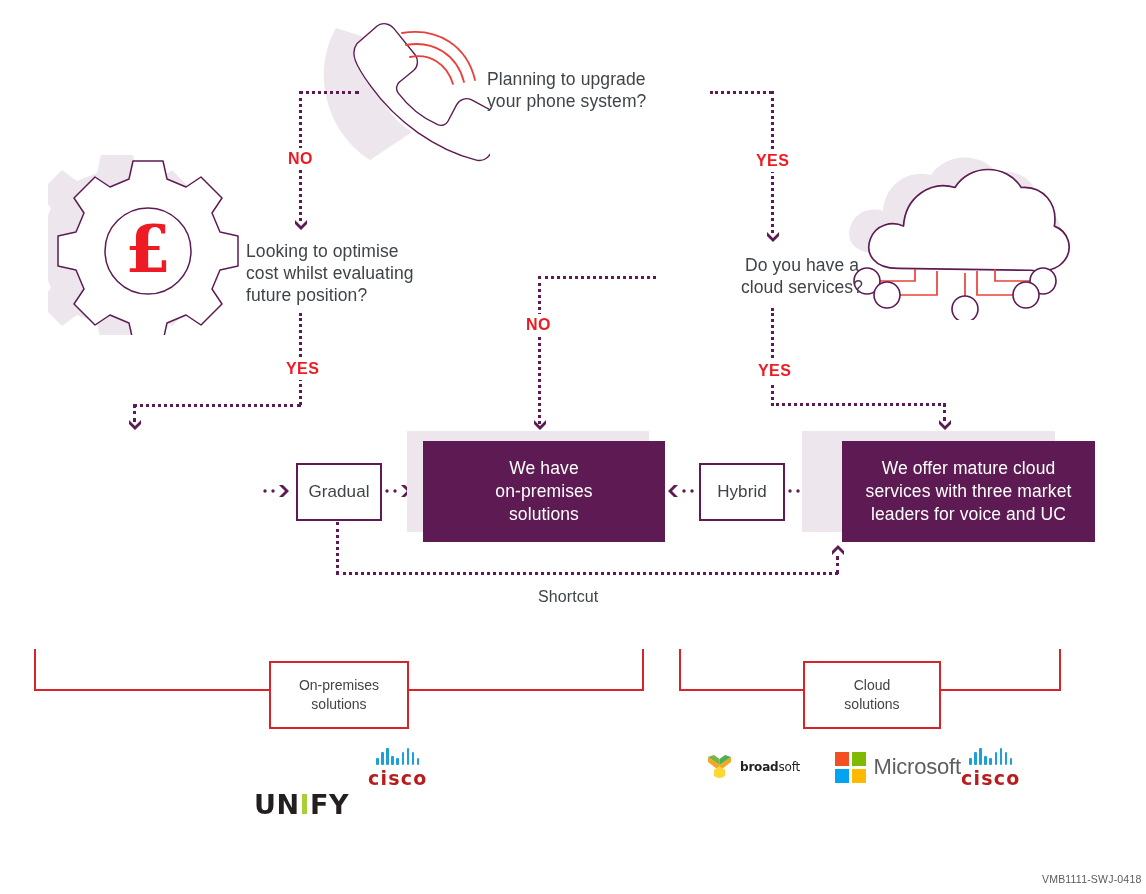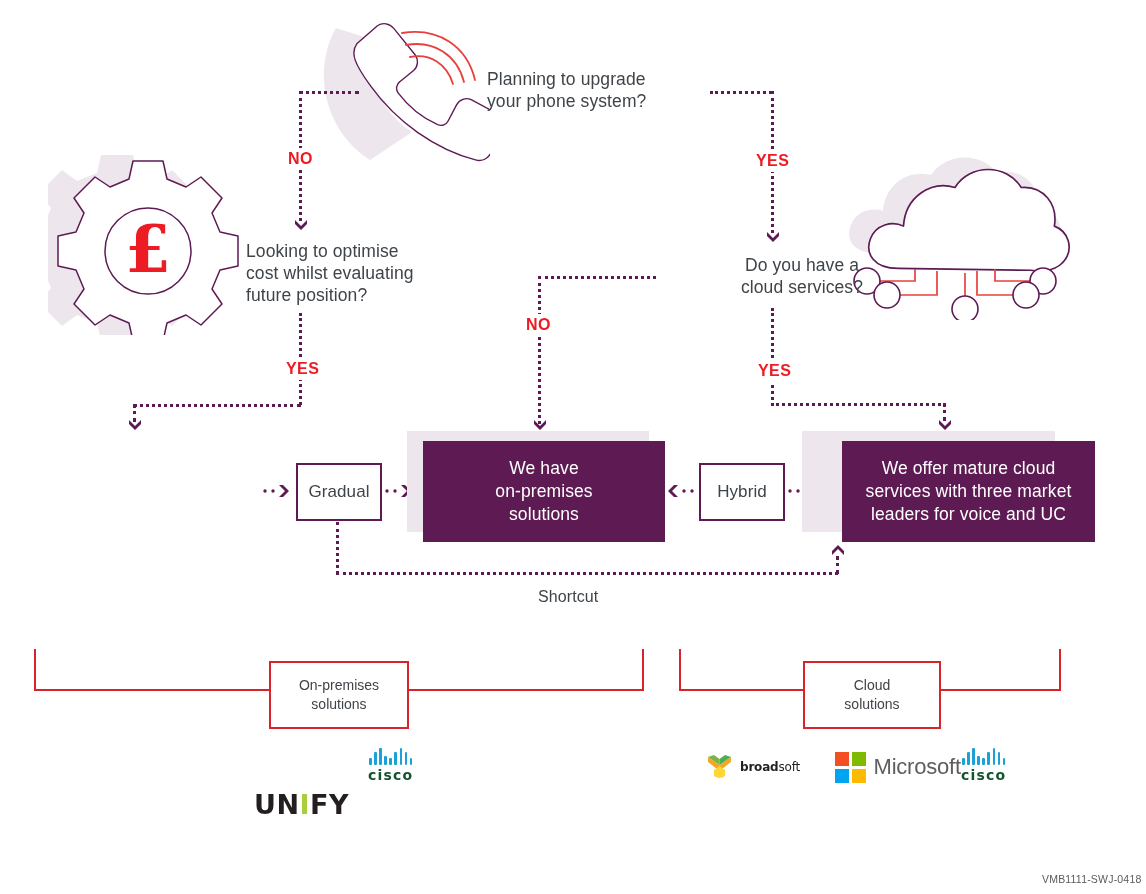--- a/index.html
+++ b/index.html
@@ -116,22 +116,22 @@
   .logo{position:absolute;display:flex;align-items:center;}
   .unify-text{
     font-family:"DejaVu Sans",sans-serif;
     font-weight:bold;
     font-size:27px;
     letter-spacing:.5px;
     color:#231F20;
   }
   .unify-i{color:#A8CF38;}
   .cisco-text{
-    color:#14532d;
-    font-size:14px;
+    color:#b91c1c;
+    font-size:19px;
     font-weight:bold;
     letter-spacing:1.2px;
     font-family:"DejaVu Sans",sans-serif;
   }
   .cisco-bars{display:flex;align-items:flex-end;gap:2.5px;height:17px;justify-content:center;}
   .cisco-bars i{display:block;width:2.6px;background:#1BA0D7;border-radius:1px;}
   .broadsoft-text{
     font-size:12px;color:#231F20;letter-spacing:-.2px;
     font-family:"DejaVu Sans",sans-serif;
   }

